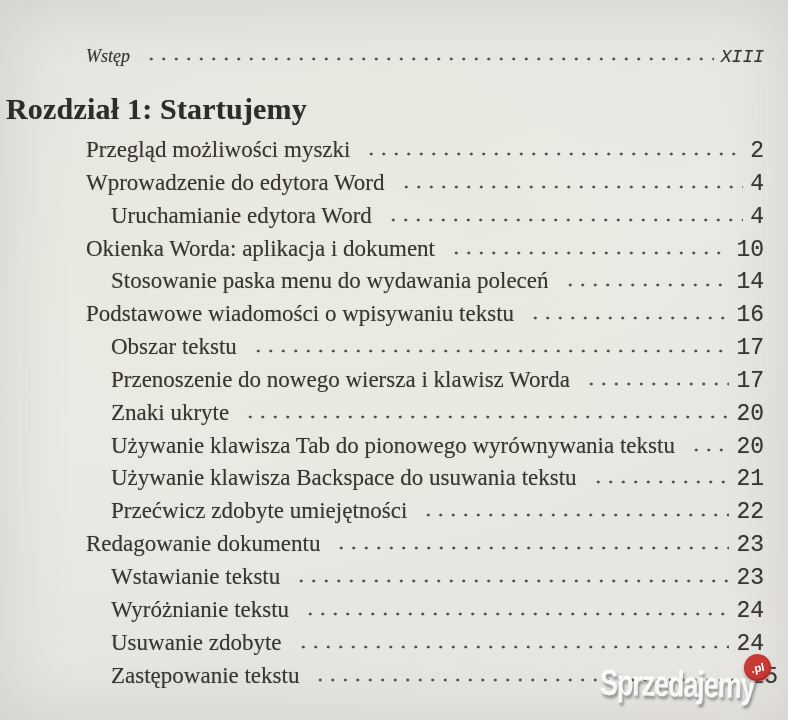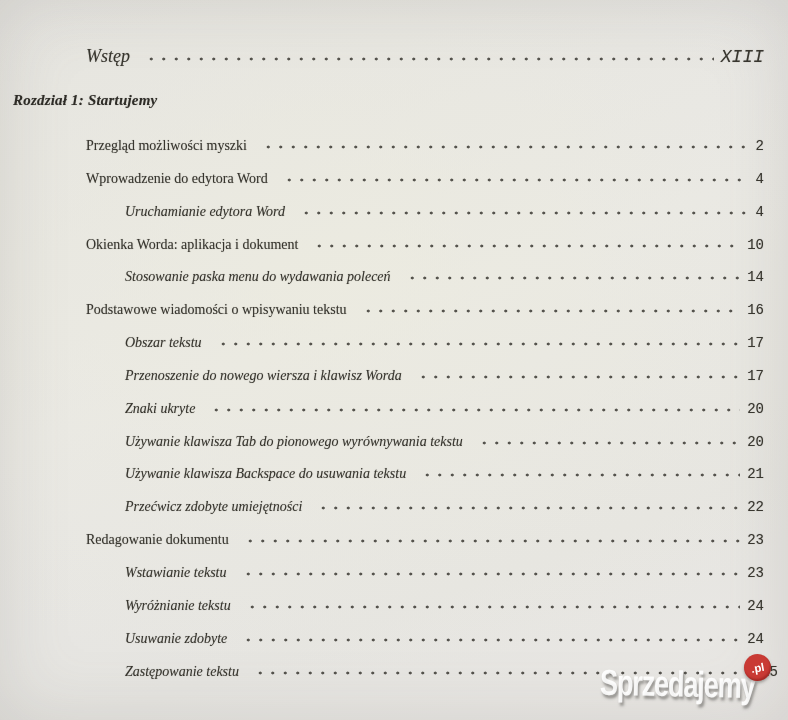--- a/index.html
+++ b/index.html
@@ -37,35 +37,34 @@
   
   .frontmatter {
     position: absolute;
     left: 86px; right: 24px; top: 46px;
     font-size: 18px; font-style: italic;
   }
 
   
   .chapter {
     position: absolute;
-    left: 13px; top: 92px;
-    font-size: 15px;
-    font-style: italic;
+    left: 6px; top: 92px;
+    font-size: 30px;
     font-weight: bold;
     color: #2e2c27;
     letter-spacing: .2px;
   }
 
   
   .toc {
     position: absolute;
     left: 86px; right: 24px; top: 137px;
   }
-  .toc .row { height: 32.85px; font-size: 14px; }
-  .toc .row.lvl2 .label { margin-left: 39px; font-style: italic; }
+  .toc .row { height: 32.85px; font-size: 23px; }
+  .toc .row.lvl2 .label { margin-left: 25px; }
   
   .toc .row:last-child .pagenum { margin-right: -14px; }
 
   
   .watermark {
     position: absolute;
     left: 598px; top: 660px;
     width: 190px; height: 58px;
     z-index: 5;
     pointer-events: none;

